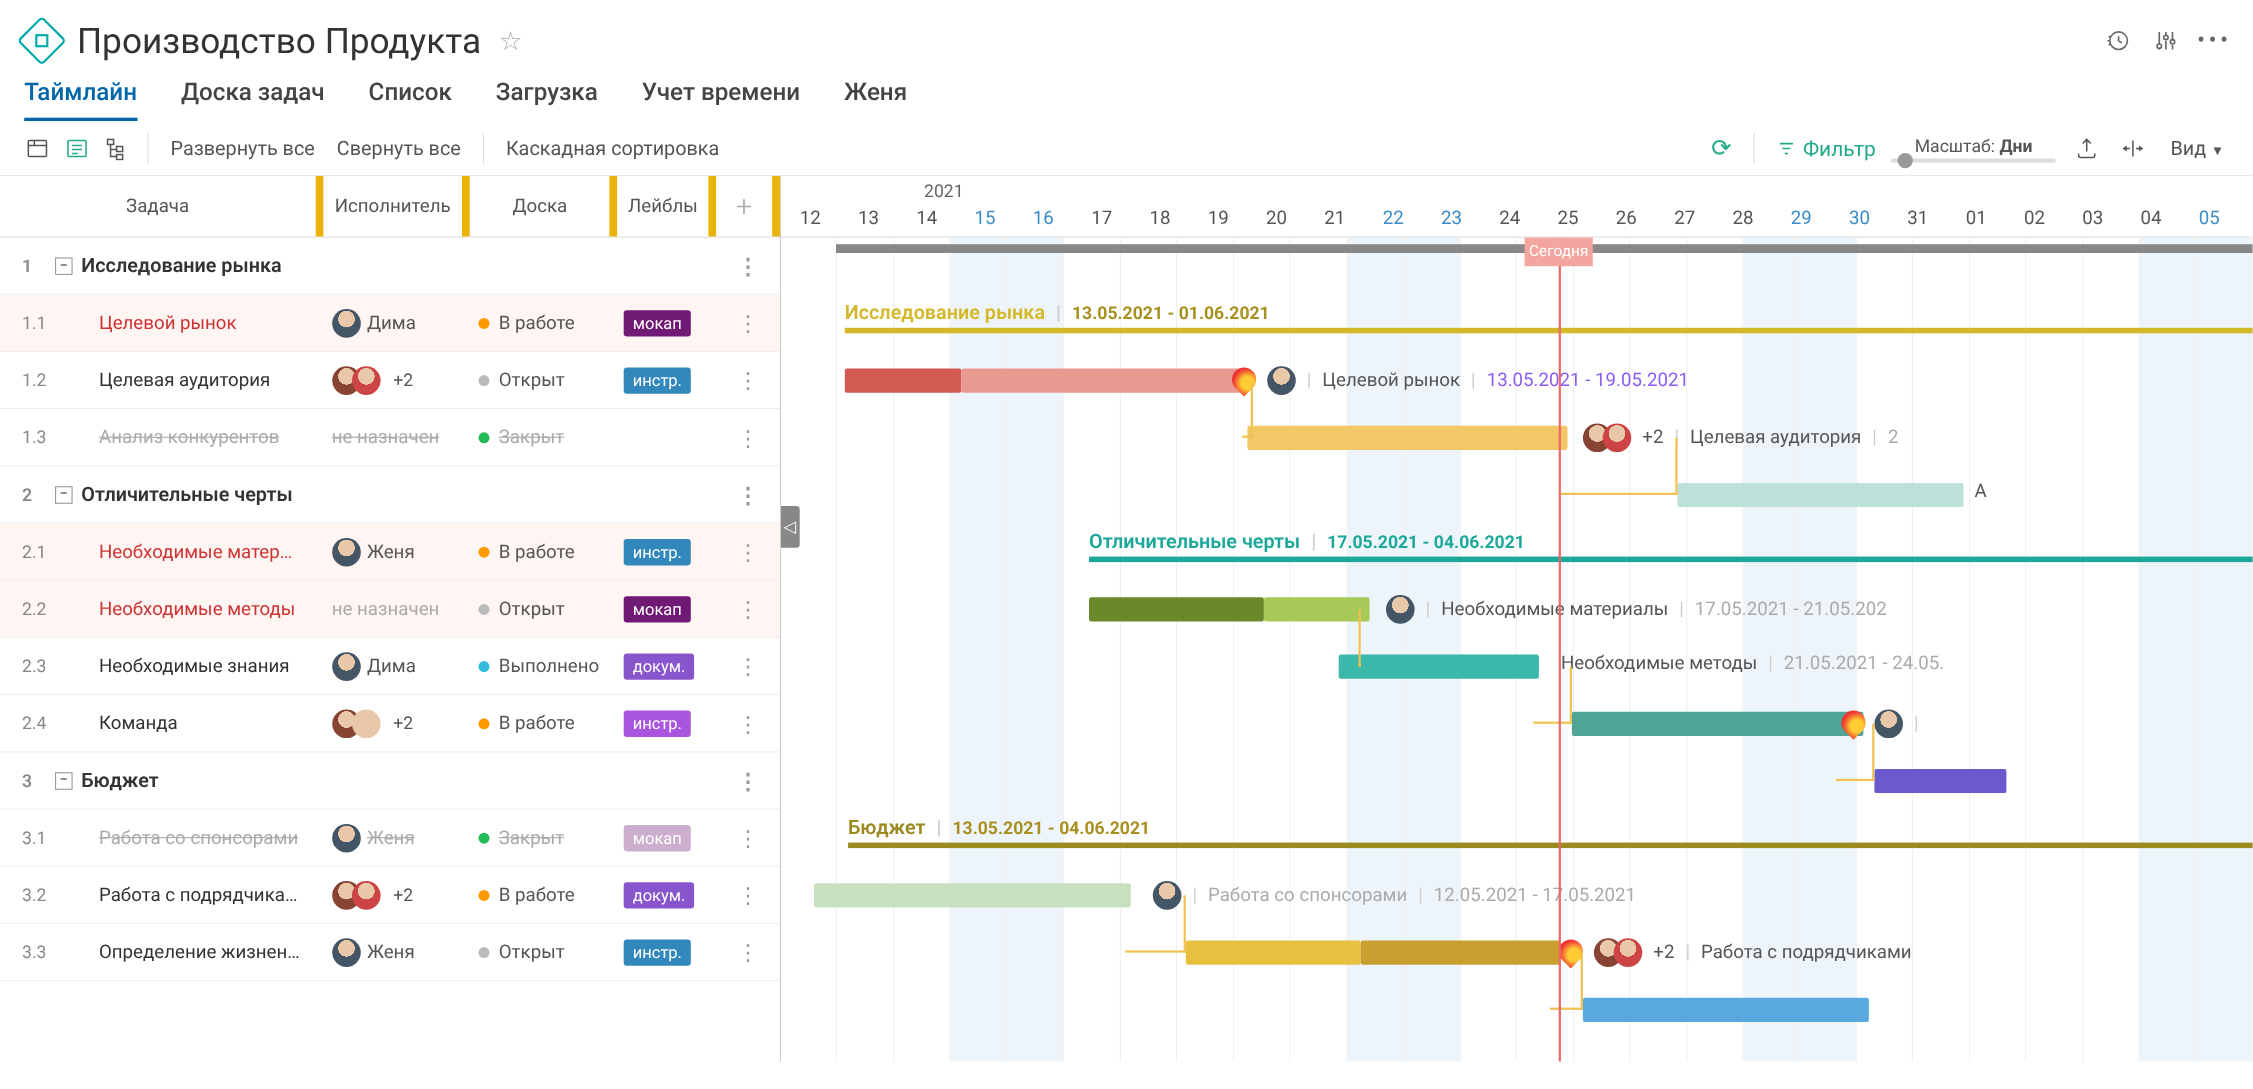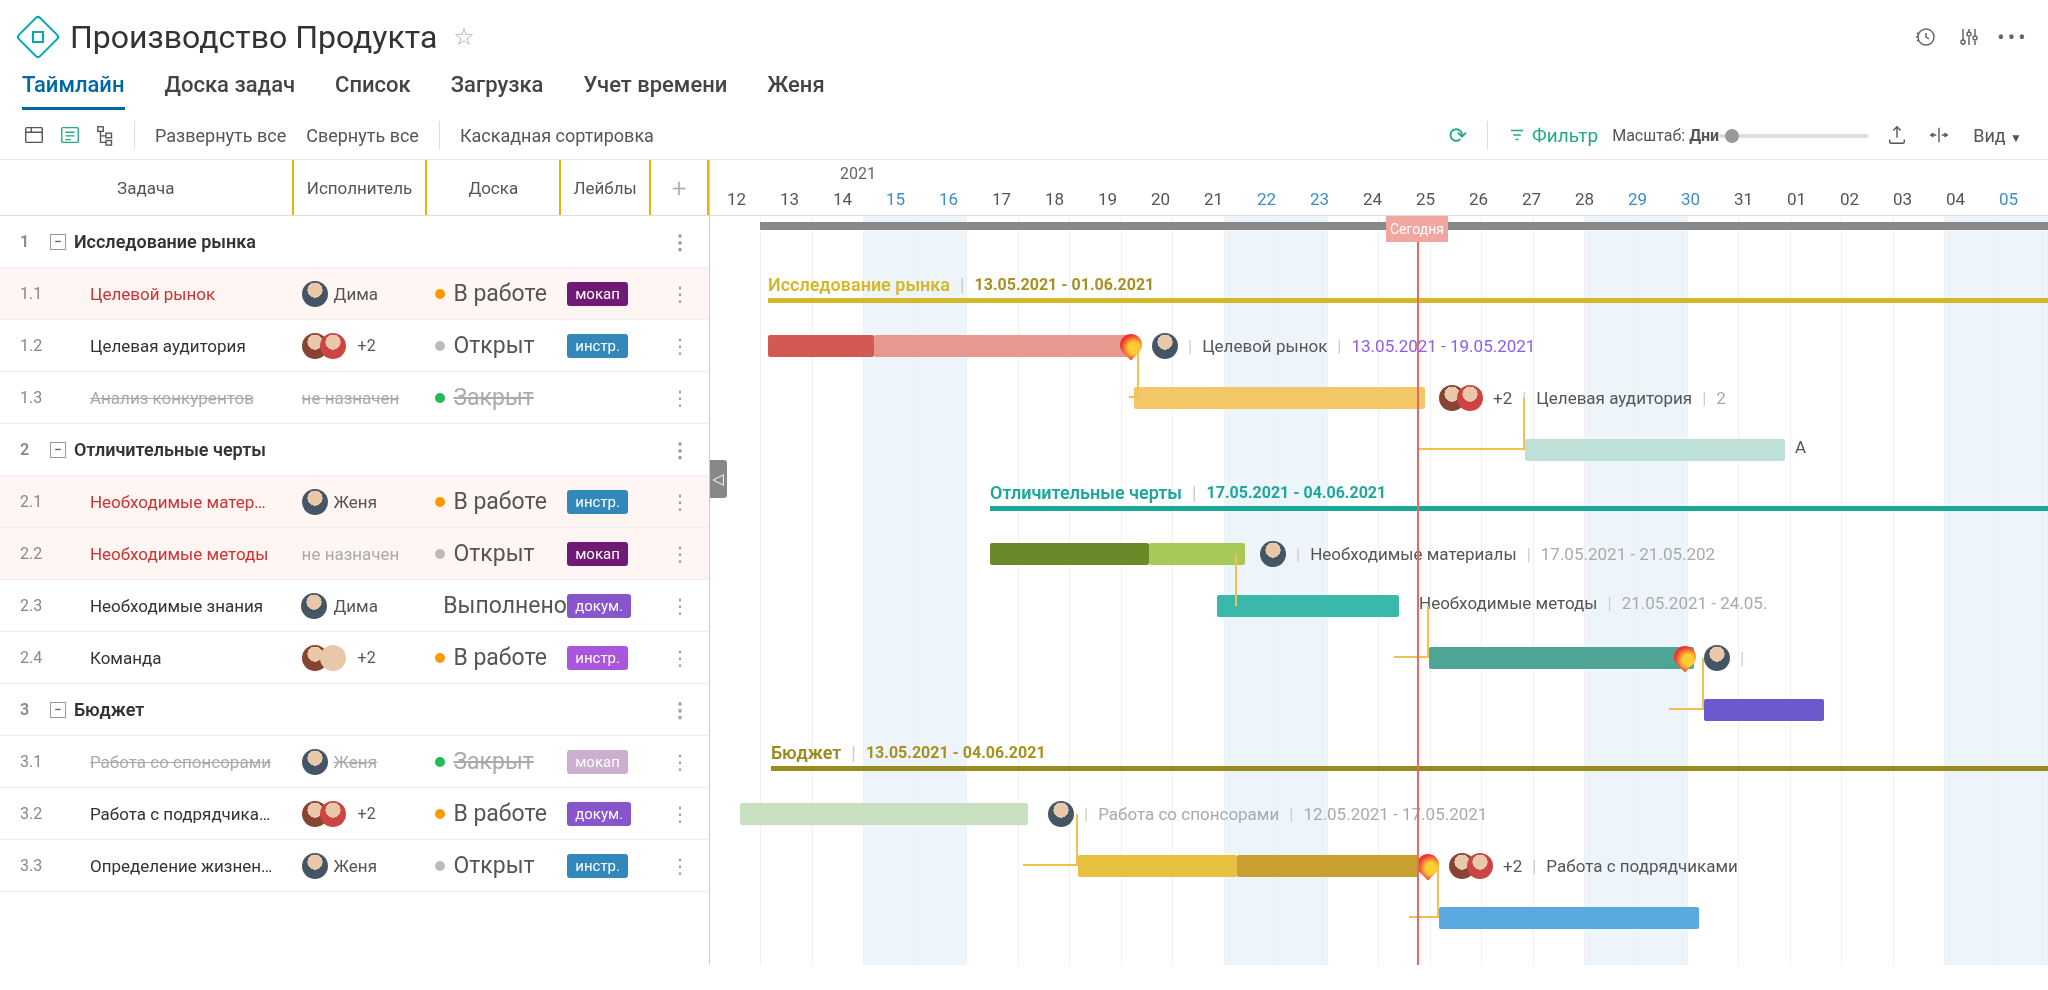--- a/index.html
+++ b/index.html
@@ -14,27 +14,27 @@
 .tabs{display:flex;gap:40px;padding:0 22px;border-bottom:1px solid transparent}
 .tab{font-size:22px;color:#444;padding:6px 0 10px;cursor:pointer;font-weight:500}
 .tab.active{color:#0066a8;border-bottom:3px solid #0066a8}
 .toolbar{display:flex;align-items:center;padding:10px 20px;gap:8px;border-bottom:1px solid #e8e8e8}
 .tool-icon{width:28px;height:28px;display:flex;align-items:center;justify-content:center;color:#555;cursor:pointer}
 .divider{width:1px;height:28px;background:#ddd;margin:0 6px}
 .tool-text{font-size:18px;color:#555;cursor:pointer;padding:0 6px}
 .toolbar-right{margin-left:auto;display:flex;align-items:center;gap:14px}
 .refresh{color:#2a8;font-size:22px}
 .filter-link{color:#2a8;font-size:19px;display:flex;align-items:center;gap:6px}
-.scale-wrap{display:flex;flex-direction:row;align-items:center;font-size:16px;color:#555}
+.scale-wrap{display:flex;flex-direction:column;align-items:center;font-size:16px;color:#555}
 .slider{width:150px;height:4px;background:#ddd;border-radius:2px;position:relative;margin-top:2px}
 .slider-thumb{position:absolute;left:6px;top:-5px;width:14px;height:14px;background:#999;border-radius:50%}
 .main{display:flex;height:calc(100% - 185px)}
 .grid{width:710px;flex-shrink:0;border-right:1px solid #ccc}
 .grid-header{display:flex;height:56px;border-bottom:1px solid #ddd}
-.gh{display:flex;align-items:center;justify-content:center;font-size:17px;color:#555;border-right:2px solid #eab308}
+.gh{display:flex;align-items:center;justify-content:center;font-size:17px;color:#555;border-right:7px solid #eab308}
 .gh-task{width:294px}
 .gh-ass{width:134px}
 .gh-stat{width:134px}
 .gh-lbl{width:90px}
 .gh-add{width:58px;font-size:26px;color:#aaa;font-weight:300}
 .grid-body{}
 .row{display:flex;height:52px;align-items:center;border-bottom:1px solid #eee}
 .row.group{font-weight:600}
 .row.red-task .task-name{color:#c33}
 .row.red-task{background:#fff5f3}
@@ -54,21 +54,21 @@
 .avatar-stack .avatar+.avatar{margin-left:-8px}
 .plus-count{font-size:16px;color:#555;margin-left:6px}
 .assignee-text{font-size:17px;color:#555}
 .not-assigned{color:#aaa}
 .row .stat{width:134px;display:flex;align-items:center;gap:8px;padding-left:8px}
 .dot{width:10px;height:10px;border-radius:50%}
 .dot.orange{background:#f90}
 .dot.gray{background:#bbb}
 .dot.green{background:#2b5}
 .dot.blue{background:#3bd}
-.status-text{font-size:23px;color:#555}
+.status-text{font-size:17px;color:#555}
 .row .lbl{width:90px;display:flex;align-items:center;padding-left:6px}
 .tag{font-size:15px;padding:3px 8px;border-radius:3px;color:#fff}
 .tag.teal{background:#701a75}
 .tag.blue{background:#38b}
 .tag.purple{background:#85c}
 .tag.violet{background:#a5d}
 .tag.faded{opacity:.35}
 .row .menu{width:58px;display:flex;justify-content:center;color:#999;font-size:20px}
 .timeline{flex:1;overflow:hidden;position:relative}
 .tl-header{height:56px;border-bottom:1px solid #ddd;position:relative}

